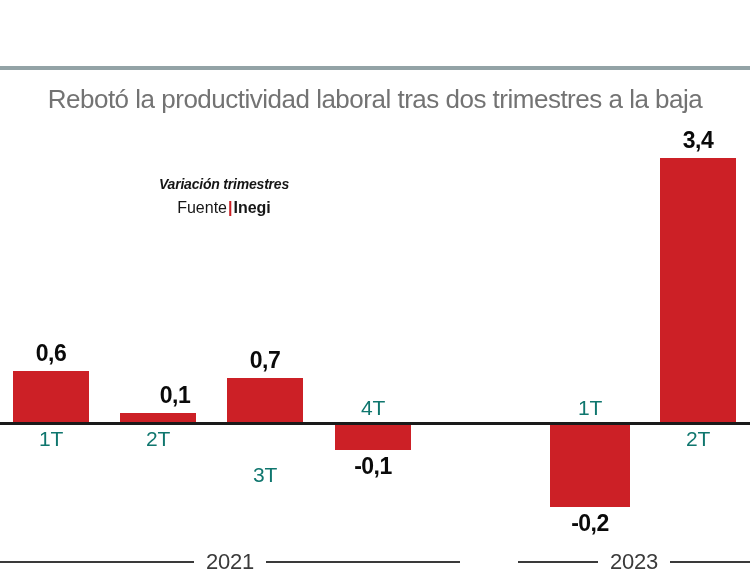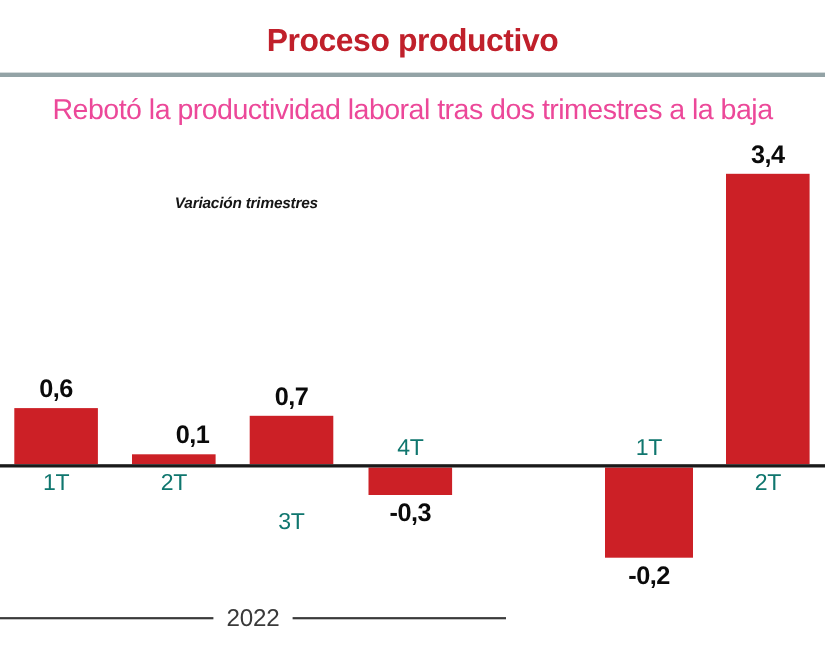--- a/index.html
+++ b/index.html
@@ -40,21 +40,21 @@
     background: #93A3A6;
   }
   #chart-subtitle {
     position: absolute;
     left: 0;
     top: 82px;
     width: 750px;
     text-align: center;
     font-size: 26px;
     font-weight: normal;
-    color: #ec4899;
+    color: #737373;
     letter-spacing: -0.5px;
     line-height: 34px;
   }
 
   
   #note-block {
     position: absolute;
     left: 104px;
     top: 174px;
     width: 240px;
@@ -148,52 +148,59 @@
     white-space: nowrap;
   }
   #year-2022 { left: 0px; width: 460px; }
   #year-2023 { left: 518px; width: 232px; }
 </style>
 </head>
 <body>
 
 <div id="page">
 
-  <div id="chart-title">Proceso productivo</div>
   <div id="title-rule"></div>
   <div id="chart-subtitle">Rebotó la productividad laboral tras dos trimestres a la baja</div>
 
   <div id="note-block">
     <div id="note-variation">Variación trimestres</div>
+    <div id="note-source">
+      <span class="src-label">Fuente</span><span class="src-sep">|</span><span class="src-name">Inegi</span>
+    </div>
   </div>
 
   <div id="plot">
     <div id="bars-layer">
         <div class="bar" style="left: 13px; width: 76px; top: 371px; height: 51px; background: rgb(204, 32, 38);"></div>
         <div class="value-label" style="left: -9px; width: 120px; top: 340px;">0,6</div>
         <div class="cat-label" style="left: -9px; width: 120px; top: 427px;">1T</div>
         <div class="bar" style="left: 120px; width: 76px; top: 413px; height: 9px; background: rgb(204, 32, 38);"></div>
         <div class="value-label" style="left: 115px; width: 120px; top: 382px;">0,1</div>
         <div class="cat-label" style="left: 98px; width: 120px; top: 427px;">2T</div>
         <div class="bar" style="left: 227px; width: 76px; top: 378px; height: 44px; background: rgb(204, 32, 38);"></div>
         <div class="value-label" style="left: 205px; width: 120px; top: 347px;">0,7</div>
         <div class="cat-label" style="left: 205px; width: 120px; top: 427px; margin-top: 36px;">3T</div>
         <div class="bar" style="left: 335px; width: 76px; top: 425px; height: 25px; background: rgb(204, 32, 38);"></div>
-        <div class="value-label" style="left: 313px; width: 120px; top: 453px;">-0,3</div>
+        <div class="value-label" style="left: 313px; width: 120px; top: 453px;">-0,1</div>
         <div class="cat-label" style="left: 313px; width: 120px; top: 396px;">4T</div>
         <div class="bar" style="left: 550px; width: 80px; top: 425px; height: 82px; background: rgb(204, 32, 38);"></div>
         <div class="value-label" style="left: 528px; width: 124px; top: 510px;">-0,2</div>
         <div class="cat-label" style="left: 528px; width: 124px; top: 396px;">1T</div>
         <div class="bar" style="left: 660px; width: 76px; top: 158px; height: 264px; background: rgb(204, 32, 38);"></div>
         <div class="value-label" style="left: 638px; width: 120px; top: 127px;">3,4</div>
         <div class="cat-label" style="left: 638px; width: 120px; top: 427px;">2T</div>
       </div>
     <div id="zero-axis"></div>
   </div>
 
   <div class="year-group" id="year-2022">
     <div class="year-line"></div>
-    <div class="year-text">2022</div>
-    <div class="year-line"></div>
-  </div>
-
+    <div class="year-text">2021</div>
+    <div class="year-line"></div>
+  </div>
+
+  <div class="year-group" id="year-2023">
+    <div class="year-line"></div>
+    <div class="year-text">2023</div>
+    <div class="year-line"></div>
+  </div>
 
 </div>
 
 </body></html>

